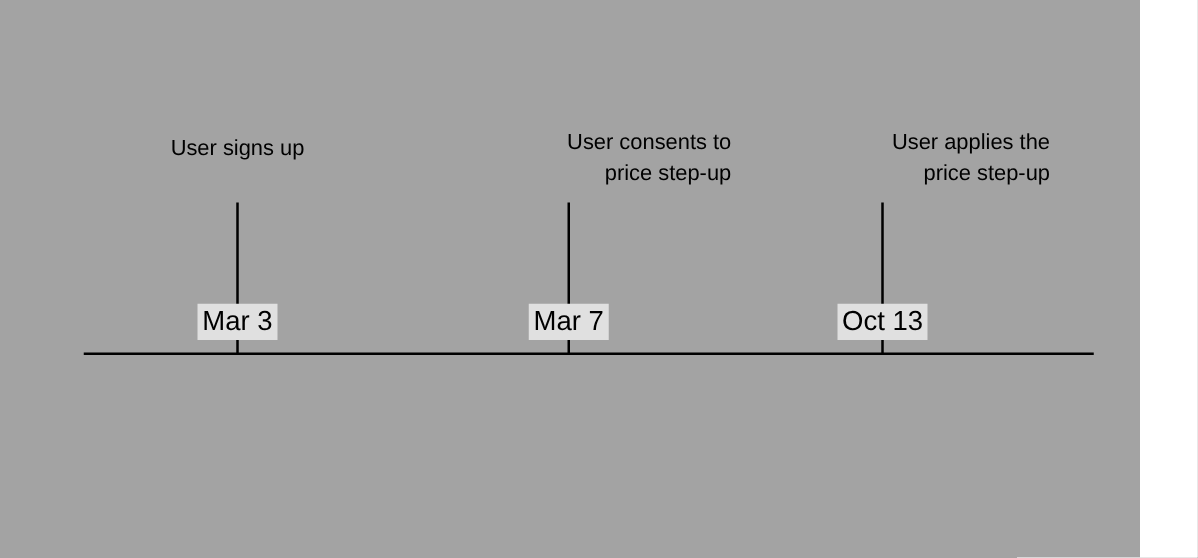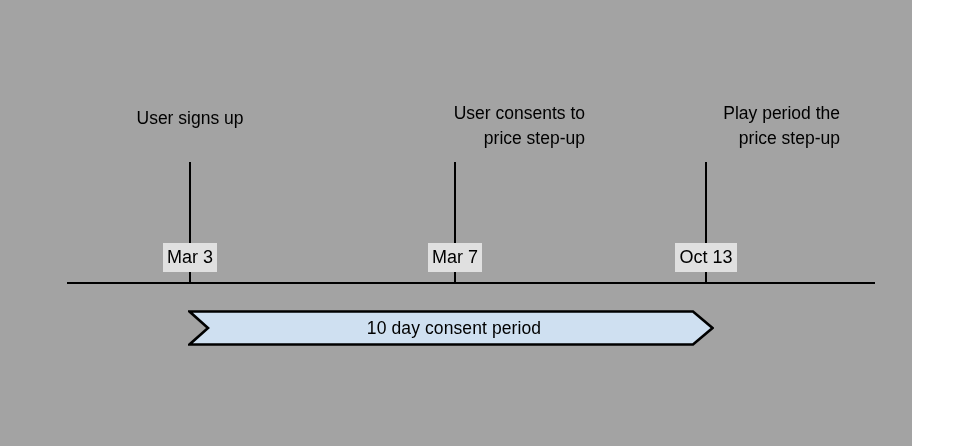--- a/index.html
+++ b/index.html
@@ -60,21 +60,21 @@
   .event-caption.two-line {
     top: 101px;
     text-align: right;
   }
   .date-chip {
     position: absolute;
     top: 243px;
     left: -70px;
     width: 140px;
     text-align: center;
-    font-size: 18px;
+    font-size: 22px;
     line-height: 26px;
     color: #000000;
   }
   .date-chip span {
     background: #e0e0e0;
     padding: 1px 4px 2px 4px;
     display: inline-block;
   }
 
   
@@ -125,27 +125,21 @@
     <div class="tick-line"></div>
     <div class="event-caption two-line">User consents to
 price step-up</div>
     <div class="date-chip">
       <span>Mar 7</span>
     </div>
   </div>
 
   <div class="event-marker" style="left:706px;">
     <div class="tick-line"></div>
-    <div class="event-caption two-line" style="left:-126px;">Play period the
+    <div class="event-caption two-line" style="left:-126px;">User applies the
 price step-up</div>
     <div class="date-chip">
       <span>Oct 13</span>
     </div>
   </div>
 
-  <div class="period-banner">
-    <svg viewBox="0 0 526 36" xmlns="http://www.w3.org/2000/svg">
-      <polygon points="1.5,1.5 505,1.5 524.5,18 505,34.5 1.5,34.5 20,18" fill="#cfe0f1" stroke="#000000" stroke-width="2.6" stroke-linejoin="miter"></polygon>
-    </svg>
-    <div class="period-banner-label">10 day consent period</div>
-  </div>
 
 </div>
 
 </body></html>

